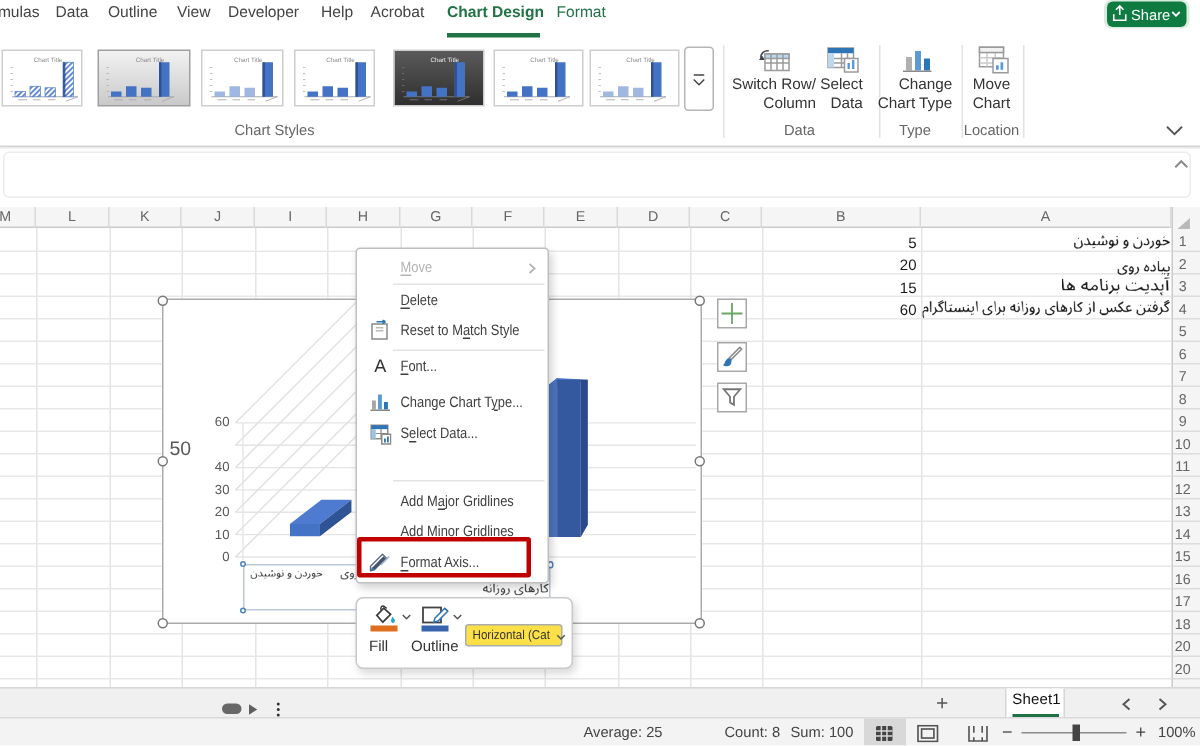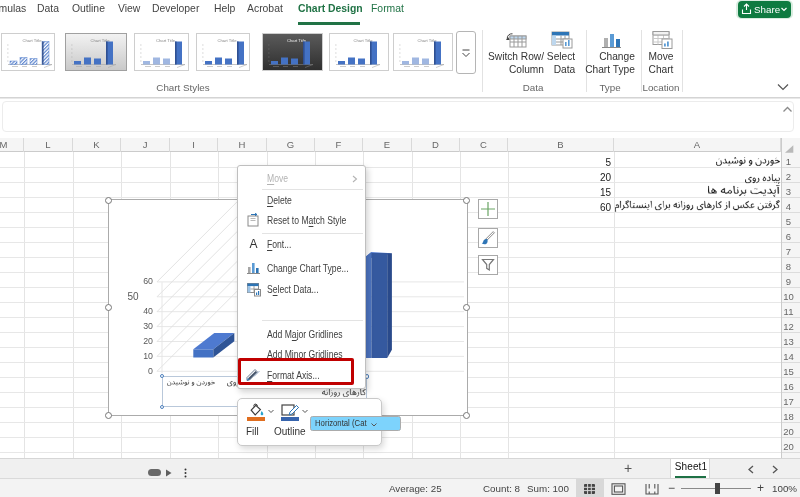--- a/index.html
+++ b/index.html
@@ -331,21 +331,21 @@
     <svg class="abs" style="left:708.0px;top:184.8px" width="72" height="12" viewBox="0 0 60.0 11.2" preserveAspectRatio="none">
       <path d="M55.8 9.2L56.2 9.2ZM55.0 9.2L54.5 10.0L55.2 10.2L55.2 11.0L55.8 11.0ZM47.5 10.0L48.0 9.2L47.5 9.5ZM46.2 10.0L46.8 10.0L46.8 9.2ZM30.5 10.0L31.0 9.2L30.5 9.5ZM48.2 5.5L47.8 4.2L47.2 4.5L47.8 6.8L46.8 7.5L44.8 7.0L44.5 6.0L44.0 6.0L41.5 7.5L38.0 7.8L37.0 7.5L36.2 6.8L35.8 4.8L35.5 7.0L36.5 8.0L40.8 8.2L43.5 7.2L45.0 8.0L47.0 8.0L48.0 7.5ZM31.5 4.2L31.0 5.0L31.2 6.8L30.8 7.2L29.0 7.0L28.0 4.8L27.5 5.0L28.2 7.2L28.0 8.0L26.0 9.5L26.2 10.2L27.2 9.8L28.5 8.0L30.8 8.0L31.8 7.2ZM49.5 7.8L52.0 8.0L53.0 7.5L53.8 8.0L55.2 8.0L56.2 7.5L56.2 4.2L55.5 4.8L56.0 6.8L55.0 7.5L54.2 7.5L53.5 7.0L52.2 4.0L51.8 3.5L51.2 3.8L52.5 6.0L52.5 6.8L51.0 7.5L49.8 7.0ZM40.5 4.0L41.0 4.0L40.8 3.2ZM39.5 3.2L39.0 3.2L39.0 4.0ZM10.8 5.5L10.8 6.2L11.5 7.0L13.8 7.2L14.5 8.0L16.0 8.0L16.5 7.5L19.0 8.0L19.8 7.2L19.8 5.8L18.8 4.8L17.8 4.8L16.0 7.2L14.5 7.2L14.0 6.2L14.0 3.0L13.2 3.0L13.0 3.8L11.8 4.2ZM18.5 5.2L19.2 6.2L19.0 7.2L18.0 7.5L17.0 6.5L17.8 5.5ZM11.5 5.2L13.0 4.5L13.5 5.0L13.2 6.5L11.8 6.2ZM24.5 2.8L25.0 2.8L25.0 2.0ZM58.0 1.8L58.2 8.0L59.0 8.0L58.8 1.8ZM21.2 1.0L21.8 7.5L22.5 8.0L25.0 7.8L25.5 7.0L25.0 4.2L24.5 4.2L24.8 7.0L24.0 7.5L22.2 7.0L22.0 1.0ZM0.0 1.0L0.0 5.8L0.5 7.8L7.0 7.8L7.0 5.8L4.2 3.2L3.8 3.2L4.0 4.0L3.0 5.0L3.0 6.2L3.5 7.0L2.0 7.5L1.0 7.0L0.5 1.0ZM6.0 5.8L6.5 6.2L6.5 7.0L5.8 7.5L5.2 7.0ZM4.5 4.5L5.2 5.8L4.2 6.8L3.5 6.0L3.5 5.2ZM57.0 0.8L59.8 0.2L57.2 0.0Z" fill="#1a1a1a" stroke="#1a1a1a" stroke-width="0.22" fill-rule="evenodd"></path>
     </svg>
     <svg class="abs" style="left:614.985px;top:199.8px" width="165" height="12" viewBox="0 0 171.0 12.2" preserveAspectRatio="none">
       <path d="M55.8 10.0L56.2 10.0L56.2 9.2ZM34.8 10.0L35.2 9.2L34.8 9.5ZM33.5 10.0L34.0 10.0L34.0 9.2ZM116.0 5.2L115.2 5.0L115.8 7.8L114.8 9.0L113.2 9.8L113.5 10.2L115.8 9.0L116.5 7.0ZM102.5 5.0L101.8 5.2L102.5 6.5L102.2 8.2L100.0 9.8L100.2 10.2L102.0 9.5L103.0 8.0L103.0 6.0ZM80.5 5.2L79.8 5.5L80.2 6.2L80.2 8.0L78.2 9.5L78.0 10.2L79.5 9.8L80.5 8.8L81.0 7.5ZM72.2 5.0L71.5 5.2L72.2 6.5L72.0 8.2L69.8 9.8L70.0 10.2L71.8 9.5L72.8 8.0L72.8 6.0ZM76.5 4.8L75.0 5.0L74.2 6.2L74.5 7.8L76.5 8.5L74.0 9.8L74.2 10.2L76.5 9.5L77.2 8.5L77.5 6.8ZM75.5 5.5L76.5 5.8L76.8 7.0L76.2 7.5L75.2 7.2L75.0 6.0ZM3.0 4.5L1.2 4.8L1.0 6.0L2.2 5.0L3.2 5.8L3.2 7.0L1.0 7.0L0.0 8.0L0.0 10.5L0.5 12.0L1.0 12.0L0.5 9.5L0.8 8.0L1.5 7.5L3.8 7.8L4.0 7.2L3.8 5.2ZM56.5 4.2L56.0 4.2L56.2 7.0L55.5 7.5L54.0 6.8L53.2 4.8L52.8 5.0L53.2 7.8L52.2 9.0L50.8 9.8L51.0 10.2L52.8 9.5L54.0 7.8L56.0 8.0L56.8 7.5L57.0 5.5ZM91.8 4.2L90.0 4.0L88.2 5.8L88.2 6.5L90.5 8.0L90.0 9.0L89.2 9.5L86.5 9.5L85.5 8.8L85.5 6.5L85.0 6.5L85.0 9.2L86.5 10.2L88.8 10.2L90.8 9.2L91.2 7.5L89.0 6.2L89.0 5.5L89.8 4.8L91.5 4.8ZM48.2 4.0L46.8 4.0L45.2 5.5L45.2 6.8L47.0 7.5L47.5 8.2L46.5 9.2L44.5 9.8L43.2 9.5L42.2 8.5L42.5 6.5L41.8 6.8L41.5 7.8L42.2 9.8L43.2 10.2L45.8 10.2L47.2 9.5L48.0 8.8L48.2 7.8L46.0 6.5L45.8 5.8L46.8 4.8L47.8 4.8ZM162.5 5.0L161.5 3.2L160.2 3.2L159.5 4.2L159.2 5.5L159.8 6.2L161.5 6.8L160.0 7.5L157.5 7.2L157.0 6.8L157.2 5.5L156.5 5.5L156.0 7.2L154.8 7.5L153.8 6.8L153.5 5.5L152.8 5.5L153.2 7.8L153.0 8.5L151.2 9.8L149.5 9.5L148.8 8.8L148.8 7.2L148.2 6.5L148.0 9.0L149.5 10.2L151.8 10.2L153.5 9.0L154.0 7.8L156.0 8.0L156.8 7.5L157.2 8.0L160.5 8.0L162.0 7.2ZM161.0 3.8L161.8 4.5L161.8 5.5L161.2 6.0L160.2 5.8L160.0 4.5ZM157.2 4.0L157.8 4.0L157.8 3.2ZM155.8 4.0L156.2 3.2L155.8 3.5ZM150.5 4.0L151.0 3.2L150.5 3.5ZM31.2 4.0L31.8 4.0L31.5 3.2ZM20.5 3.2L20.0 3.2L20.0 4.0ZM18.8 4.0L19.2 4.0L19.0 3.2ZM60.8 5.0L61.0 6.8L63.5 7.2L64.2 8.0L66.2 8.0L67.2 6.8L66.8 4.2L66.0 4.5L66.5 5.5L66.2 7.2L64.8 7.5L64.0 6.8L63.8 3.0L63.0 3.0L62.5 4.0L61.5 4.2ZM61.8 4.8L63.2 4.8L63.0 6.5L61.5 6.2L61.2 5.5ZM115.0 3.2L115.5 3.2L115.5 2.5ZM71.5 3.2L72.0 3.2L71.8 2.5ZM66.0 2.8L66.5 2.0L66.0 2.2ZM170.5 1.2L168.5 2.0L167.0 3.2L167.0 3.8L169.2 5.8L169.5 6.8L168.2 7.5L166.8 7.5L165.8 6.8L165.0 4.8L164.5 5.0L165.0 7.8L164.0 9.0L162.5 9.8L162.8 10.2L164.5 9.5L165.8 7.8L169.0 8.0L170.0 7.2L169.8 5.5L167.8 3.5L170.8 1.8ZM144.5 7.2L144.2 6.5L142.5 7.0L141.5 6.0L141.5 5.0L142.8 4.2L143.5 4.5L143.5 3.8L142.0 3.8L141.0 4.5L140.8 6.0L141.5 7.0L141.0 7.5L138.8 7.0L137.2 4.8L135.8 3.5L138.5 2.0L138.8 1.2L138.2 1.2L135.5 2.8L135.2 4.0L137.5 6.2L137.2 7.2L134.2 7.2L133.5 6.2L133.5 4.8L132.8 4.8L133.0 6.8L132.0 7.5L131.0 7.0L131.0 5.5L130.5 5.5L130.2 6.8L129.2 7.5L128.2 6.8L128.0 5.5L127.2 5.5L127.8 8.2L127.0 9.2L123.8 9.2L123.0 8.0L123.5 6.8L122.8 6.5L122.5 8.8L124.2 10.2L126.2 10.2L127.8 9.5L128.2 8.2L130.0 8.0L130.5 7.5L131.2 8.0L132.5 8.0L133.2 7.2L134.0 8.0L137.0 8.0L138.0 7.2L139.2 8.0L141.8 8.0ZM14.5 1.2L11.2 2.8L11.0 3.8L12.8 5.2L13.5 6.8L12.2 7.5L10.8 7.5L9.5 6.5L9.0 5.0L8.5 5.0L9.0 7.5L8.2 8.8L6.8 9.5L7.0 10.2L8.0 9.8L9.8 7.8L13.0 8.0L13.8 7.5L14.0 6.0L12.0 3.0L14.8 1.8ZM161.0 1.0L160.5 1.0L160.5 1.8ZM118.0 1.0L118.0 7.2L118.2 8.0L118.8 8.0L118.8 2.2L118.5 1.0ZM104.8 1.0L104.8 6.8L105.2 7.8L109.5 7.8L110.0 7.2L110.0 5.8L107.8 3.5L110.8 1.8L109.5 1.5L107.0 3.2L107.2 4.0L109.2 5.8L109.5 6.8L108.2 7.5L106.8 7.5L105.5 6.8L105.2 1.0ZM92.8 1.0L92.8 5.8L93.2 7.8L99.8 7.8L99.8 5.8L97.0 3.2L96.5 3.2L96.8 4.0L95.8 5.0L95.8 6.2L96.2 7.0L94.8 7.5L93.8 7.0L93.2 1.0ZM98.8 5.8L99.2 6.2L99.2 7.0L98.5 7.5L98.0 7.0ZM97.2 4.5L98.0 5.8L97.0 6.8L96.2 6.0L96.2 5.2ZM68.5 1.0L69.5 7.8L69.2 1.0ZM49.8 1.0L50.5 7.8L50.2 1.0ZM37.0 1.0L38.0 7.8L37.8 1.0ZM15.5 1.0L15.8 7.2L16.8 8.0L22.2 8.0L23.0 7.5L23.5 8.0L27.5 8.0L28.5 7.5L29.2 8.0L30.8 8.0L31.5 7.5L32.2 8.0L34.2 8.0L35.5 7.0L35.2 4.2L34.5 4.8L35.0 6.8L34.0 7.5L32.2 7.2L32.0 5.5L31.2 5.8L30.8 7.2L29.2 7.2L28.5 6.0L28.5 4.8L28.0 4.8L28.0 6.8L27.5 7.2L26.2 7.2L26.0 5.5L25.5 5.5L25.2 6.8L24.0 7.5L23.5 7.2L23.5 5.5L22.8 5.5L22.5 6.8L21.8 7.5L20.8 7.5L19.8 6.8L20.0 5.5L19.2 5.5L19.0 7.0L17.5 7.5L16.5 7.0L16.2 6.2L16.2 1.0ZM5.2 1.0L5.5 8.0L6.0 8.0L6.0 1.0ZM14.0 0.2L10.8 1.8L11.0 2.2L13.8 0.8ZM170.0 0.0L167.2 1.5L167.0 2.2L170.2 0.5Z" fill="#1a1a1a" stroke="#1a1a1a" stroke-width="0.22" fill-rule="evenodd"></path>
     </svg>
 
 <div class="abs" style="left:107.5px;top:199px;width:360px;height:217px;background:#fff;border:1.4px solid #ababab"></div>
 
 <div class="abs" style="left:113px;top:276.09999999999997px;width:40px;text-align:right;font-size:8.8px;color:#595959">60</div>
-    <div class="abs" style="left:113px;top:291.0px;width:40px;text-align:center;font-size:10px;color:#595959">50</div>
+    <div class="abs" style="left:113px;top:291.0px;width:40px;text-align:left;font-size:13px;color:#595959">50</div>
     <div class="abs" style="left:113px;top:305.9px;width:40px;text-align:right;font-size:8.8px;color:#595959">40</div>
     <div class="abs" style="left:113px;top:320.8px;width:40px;text-align:right;font-size:8.8px;color:#595959">30</div>
     <div class="abs" style="left:113px;top:335.7px;width:40px;text-align:right;font-size:8.8px;color:#595959">20</div>
     <div class="abs" style="left:113px;top:350.59999999999997px;width:40px;text-align:right;font-size:8.8px;color:#595959">10</div>
     <div class="abs" style="left:113px;top:365.5px;width:40px;text-align:right;font-size:8.8px;color:#595959">0</div>
     <svg class="abs" style="left:109px;top:201px" width="357px" height="213px" viewBox="0 0 357 213">
       <path d="M48 80.9H355" stroke="#e4e4e4" stroke-width="0.9"></path>
       <path d="M48 80.9L223 -94.1" stroke="#e0e0e0" stroke-width="0.9"></path>
       <path d="M48 95.8H355" stroke="#e4e4e4" stroke-width="0.9"></path>
       <path d="M48 95.8L223 -79.2" stroke="#e0e0e0" stroke-width="0.9"></path>
@@ -507,21 +507,21 @@
           <path d="M9 9l6.5-6.5 2 2L11 11l-2.8.8z" fill="#fff" stroke="#2e75b6" stroke-width="1"></path>
           <path d="M15.5 2.5l2 2" stroke="#2e75b6"></path>
         </svg>
       </div>
   <div class="abs" style="left:43px;top:17.5px;width:18px;height:4.5px;background:#3764ad"></div>
   <svg class="abs" style="left:63px;top:9px" width="8" height="7" viewBox="0 0 8 7">
         <path d="M1.5 2l2.5 2.5L6.5 2" stroke="#555" fill="none" stroke-width="1"></path>
       </svg>
   <div class="abs" style="left:36px;top:27px;font-size:10px;color:#333">Outline</div>
 
-  <div class="abs" style="left:71.5px;top:16.5px;width:91px;height:15px;background:#7dd3fc;border:1px solid #ababab;border-radius:2.5px">
+  <div class="abs" style="left:71.5px;top:16.5px;width:65px;height:15px;background:#fde047;border:1px solid #ababab;border-radius:2.5px">
     <div class="abs" style="left:4px;top:1.5px;font-size:8.6px;color:#333;white-space:nowrap;transform:scaleX(0.9);transform-origin:0 50%">Horizontal (Cat</div>
     <svg class="abs" style="left:59px;top:5px" width="8" height="6" viewBox="0 0 8 6">
           <path d="M1.5 1.5L4 4l2.5-2.5" stroke="#555" fill="none" stroke-width="1"></path>
         </svg>
   </div>
 </div>
 
 <div class="abs" style="left:0;top:458px;width:800px;height:20px;background:#f0f0f0;border-top:1px solid #d6d6d6">
   <div class="abs" style="left:148px;top:10px;width:13px;height:6.5px;background:#686868;border-radius:3.5px"></div>
   <svg class="abs" style="left:164.5px;top:9.5px" width="7" height="8" viewBox="0 0 7 8">

